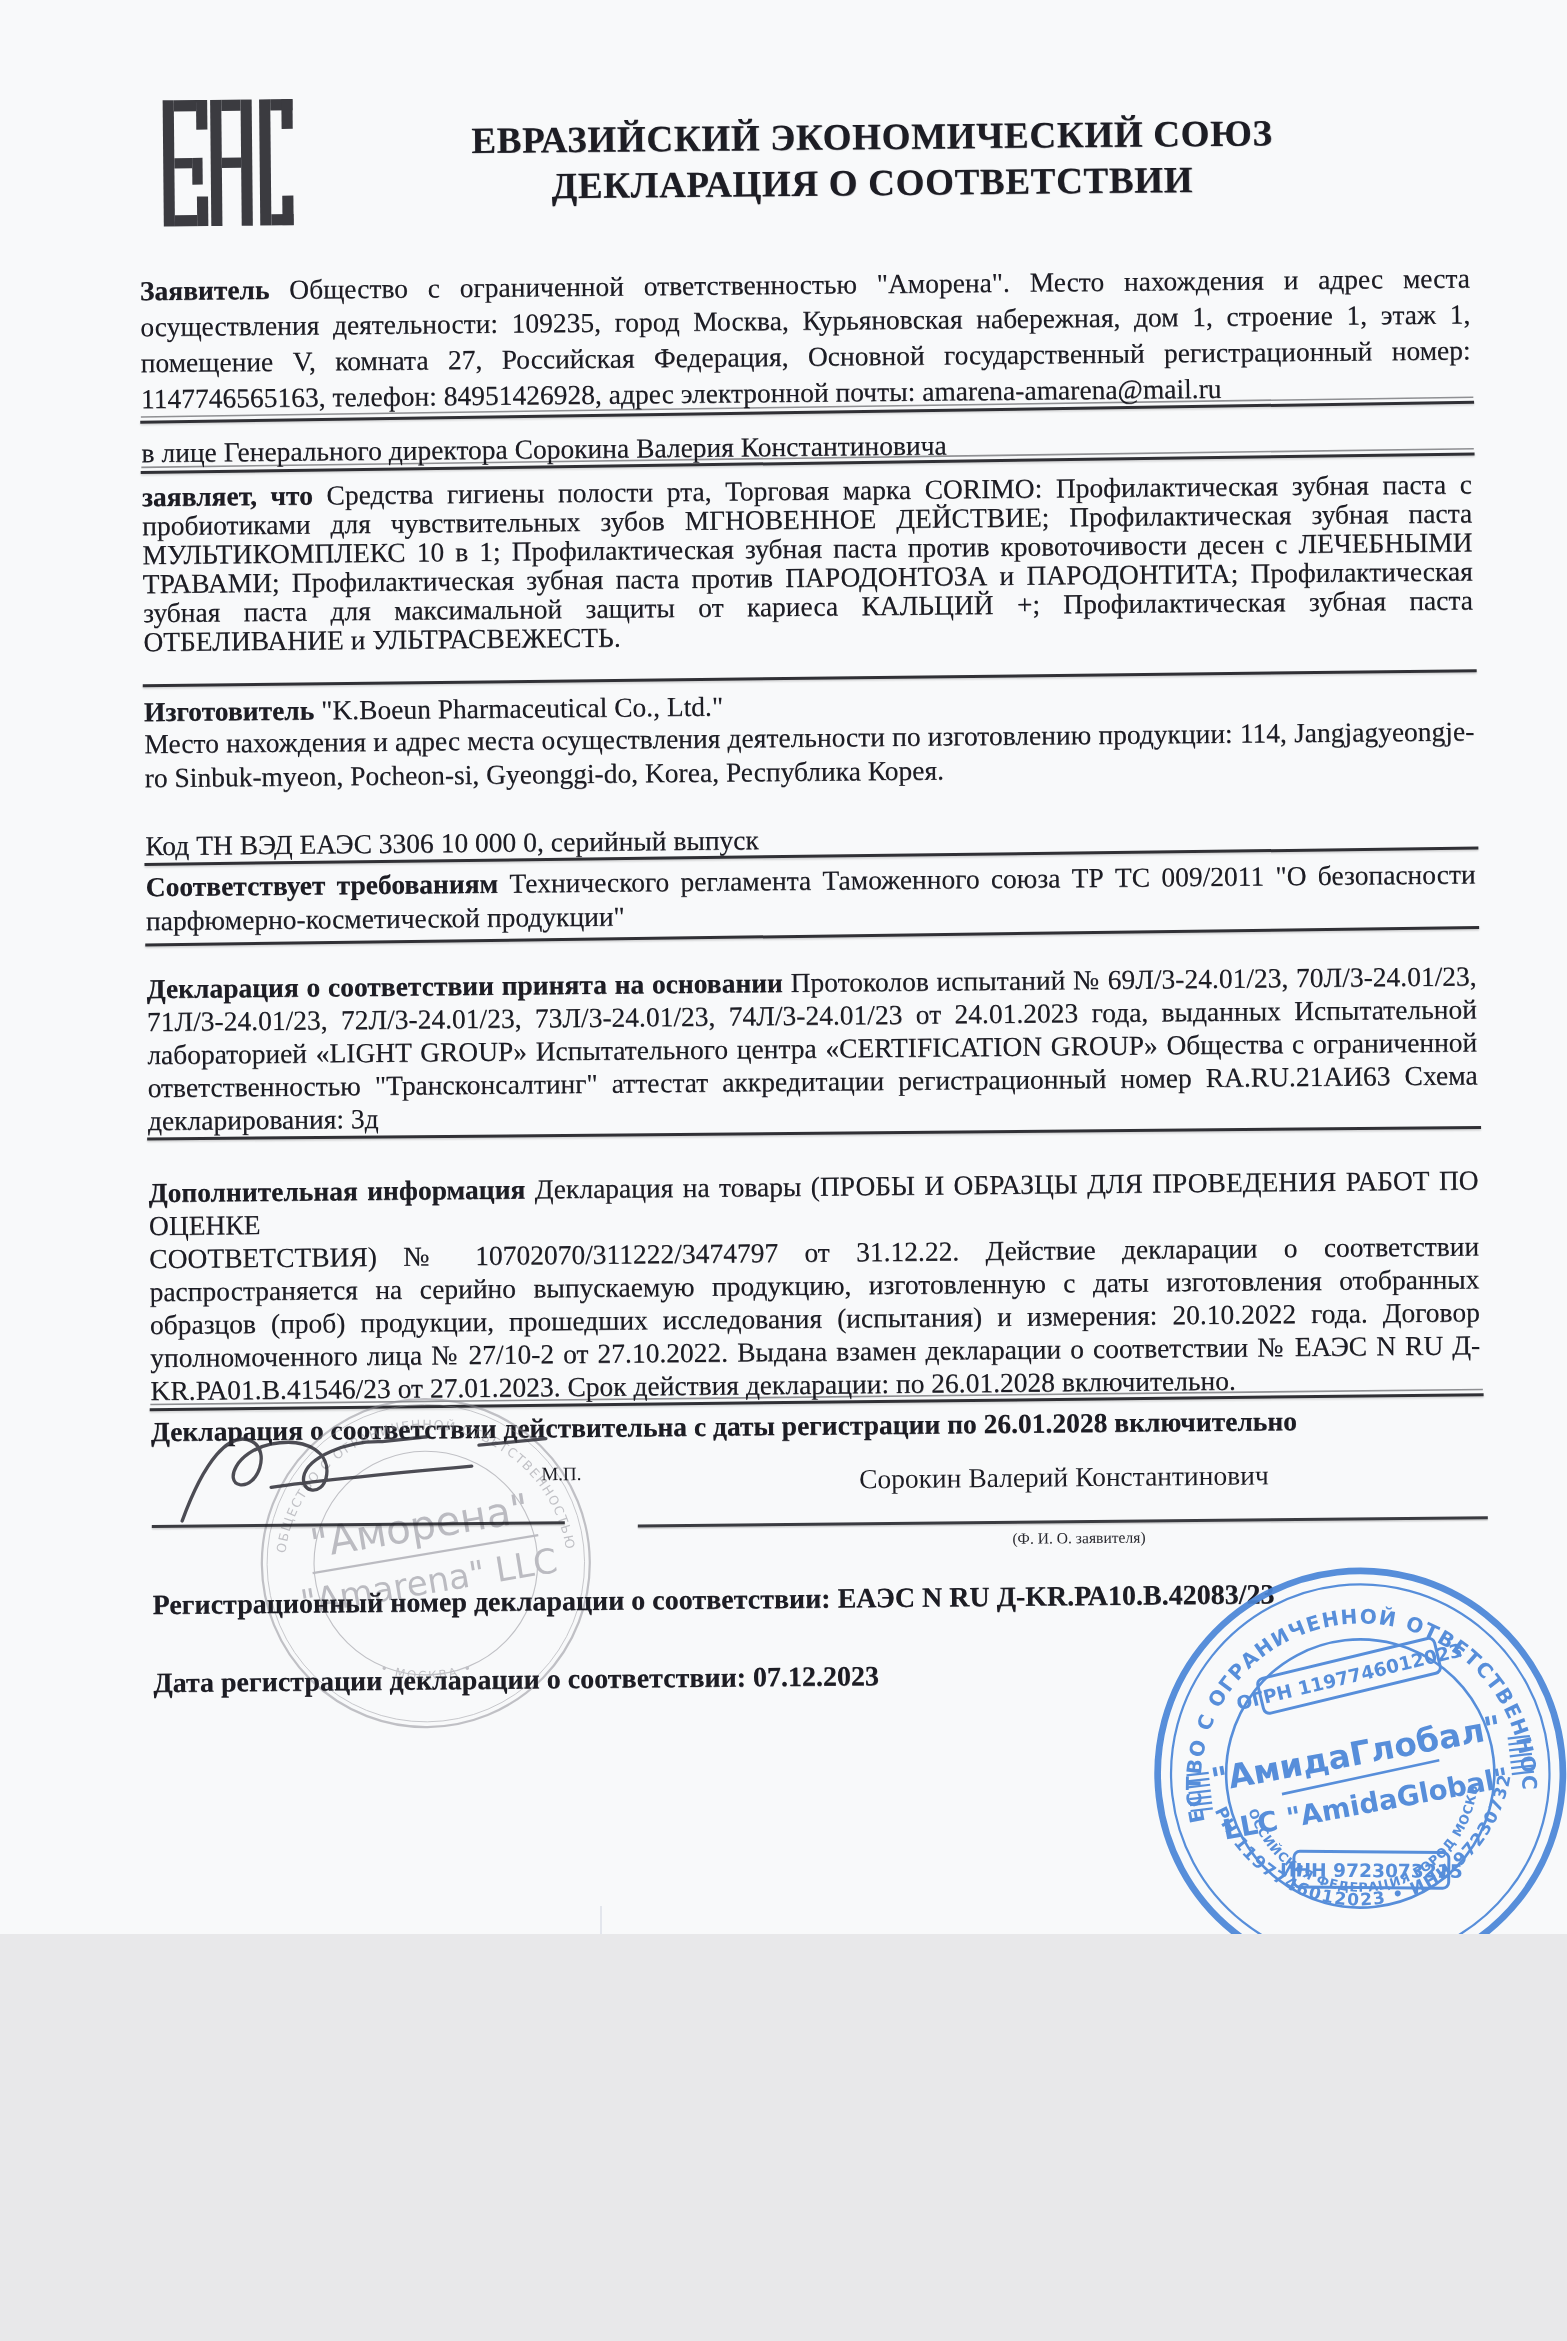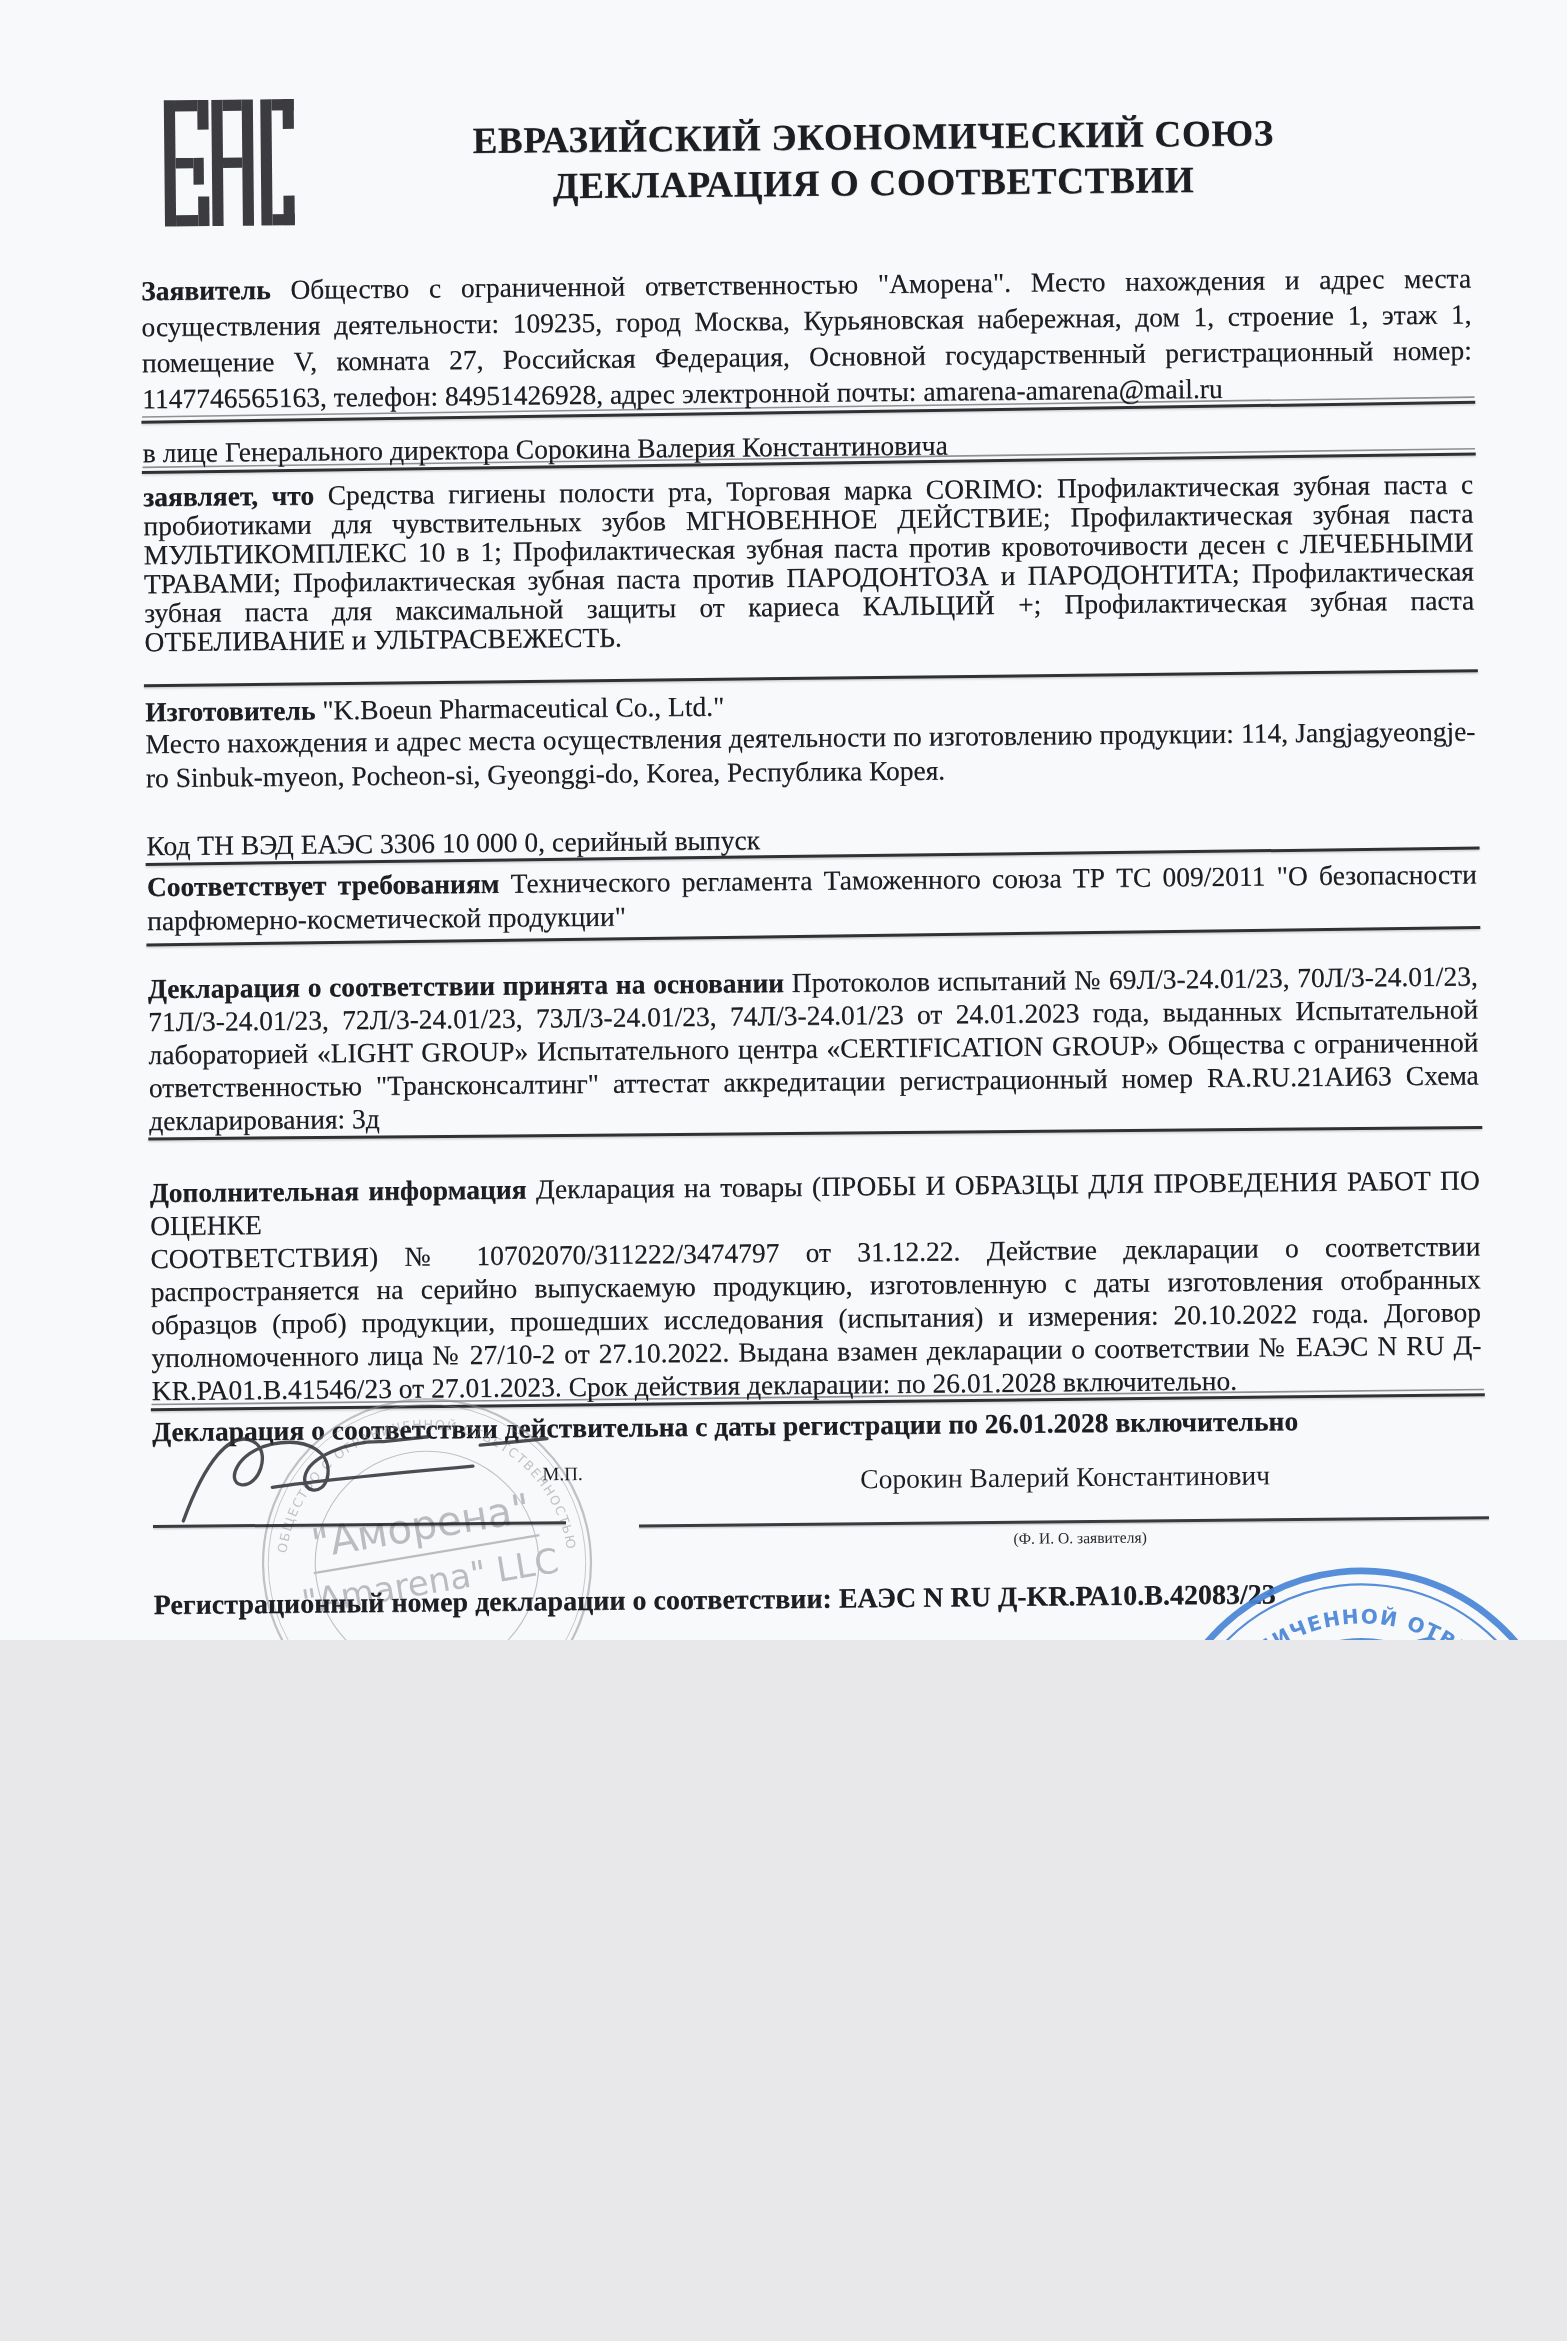--- a/index.html
+++ b/index.html
@@ -1,16 +1,16 @@
 <!DOCTYPE html>
 <html style="font-size:12px"><head>
 <meta charset="utf-8">
 <style>
   html,body{margin:0;padding:0;background:#e8e8ea;}
-  .page{position:relative;width:1568px;height:1640px;background:#f8f9fa;overflow:hidden;
+  .page{position:relative;width:1568px;height:1934px;background:#f8f9fa;overflow:hidden;
         font-family:"Liberation Serif","DejaVu Serif",serif;color:#1d1d24;}
   .skew{position:absolute;inset:0;transform:rotate(-0.55deg);transform-origin:50% 42%;}
   .abs{position:absolute;}
   .doc-text{font-size:27.5px;line-height:36px;text-align:justify;width:1330px;left:145px;
             text-shadow:0.2px 0.4px 0.6px rgba(25,25,35,.55);}
   .doc-text b{font-weight:bold;}
   .rule{position:absolute;left:144px;width:1334px;height:3px;background:#15151a;opacity:.88;
         box-shadow:0 -5.2px 0 -0.7px rgba(10,10,16,.5), 0 1.5px 2.2px rgba(0,0,0,.18);}
   .rule.single{box-shadow:0 1.5px 2.2px rgba(0,0,0,.2);}
   .title-wrap{left:298px;top:115px;width:1161px;text-align:center;font-weight:bold;

